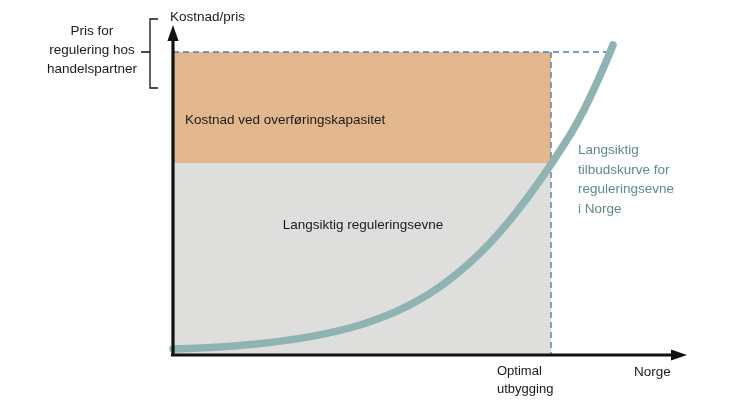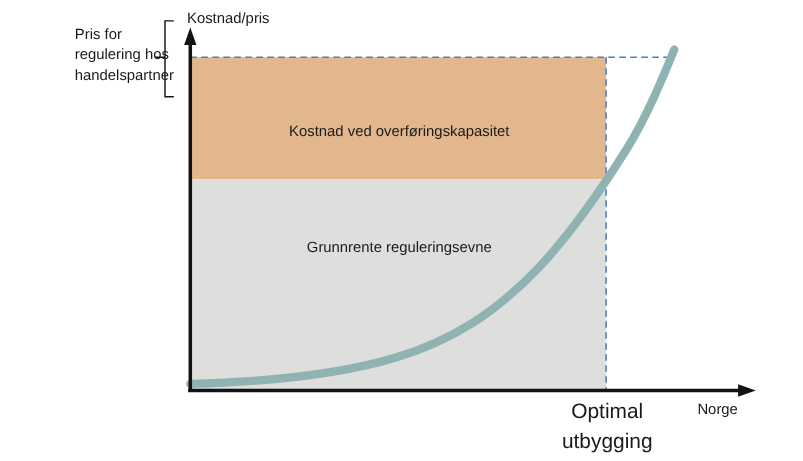--- a/index.html
+++ b/index.html
@@ -32,23 +32,22 @@
     color: #1a1a1a;
     line-height: 1.42;
   }
 
   
   .bracket-caption {
     left: 36px;
     top: 21px;
     width: 112px;
     font-size: 13.5px;
-    text-align: left;
+    text-align: center;
     color: #1a1a1a;
-    margin-left: 32px;
   }
 
   
   .y-axis-title {
     left: 170px;
     top: 7px;
     font-size: 13.5px;
   }
 
   
@@ -56,30 +55,28 @@
     left: 634px;
     top: 362px;
     font-size: 13.5px;
   }
 
   
   .optimal-label {
     left: 497px;
     top: 362px;
     width: 110px;
-    text-align: center;
-    font-size: 19px;
+    font-size: 13px;
   }
 
   
   .region-label-orange {
     left: 185px;
     top: 110px;
     width: 356px;
-    text-align: center;
     font-size: 13.5px;
   }
   .region-label-gray {
     left: 185px;
     top: 215px;
     width: 356px;
     text-align: center;
     font-size: 13.5px;
   }
 
@@ -127,19 +124,23 @@
   <div class="txt bracket-caption">Pris for
 regulering hos
 handelspartner</div>
 
   <div class="txt y-axis-title">Kostnad/pris</div>
 
   <div class="txt x-axis-title">Norge</div>
 
   <div class="txt region-label-orange">Kostnad ved overføringskapasitet</div>
 
-  <div class="txt region-label-gray">Grunnrente reguleringsevne</div>
+  <div class="txt region-label-gray">Langsiktig reguleringsevne</div>
 
+  <div class="txt curve-annotation">Langsiktig
+tilbudskurve for
+reguleringsevne
+i Norge</div>
 
   <div class="txt optimal-label">Optimal
 utbygging</div>
 
 </div>
 
 </body></html>

